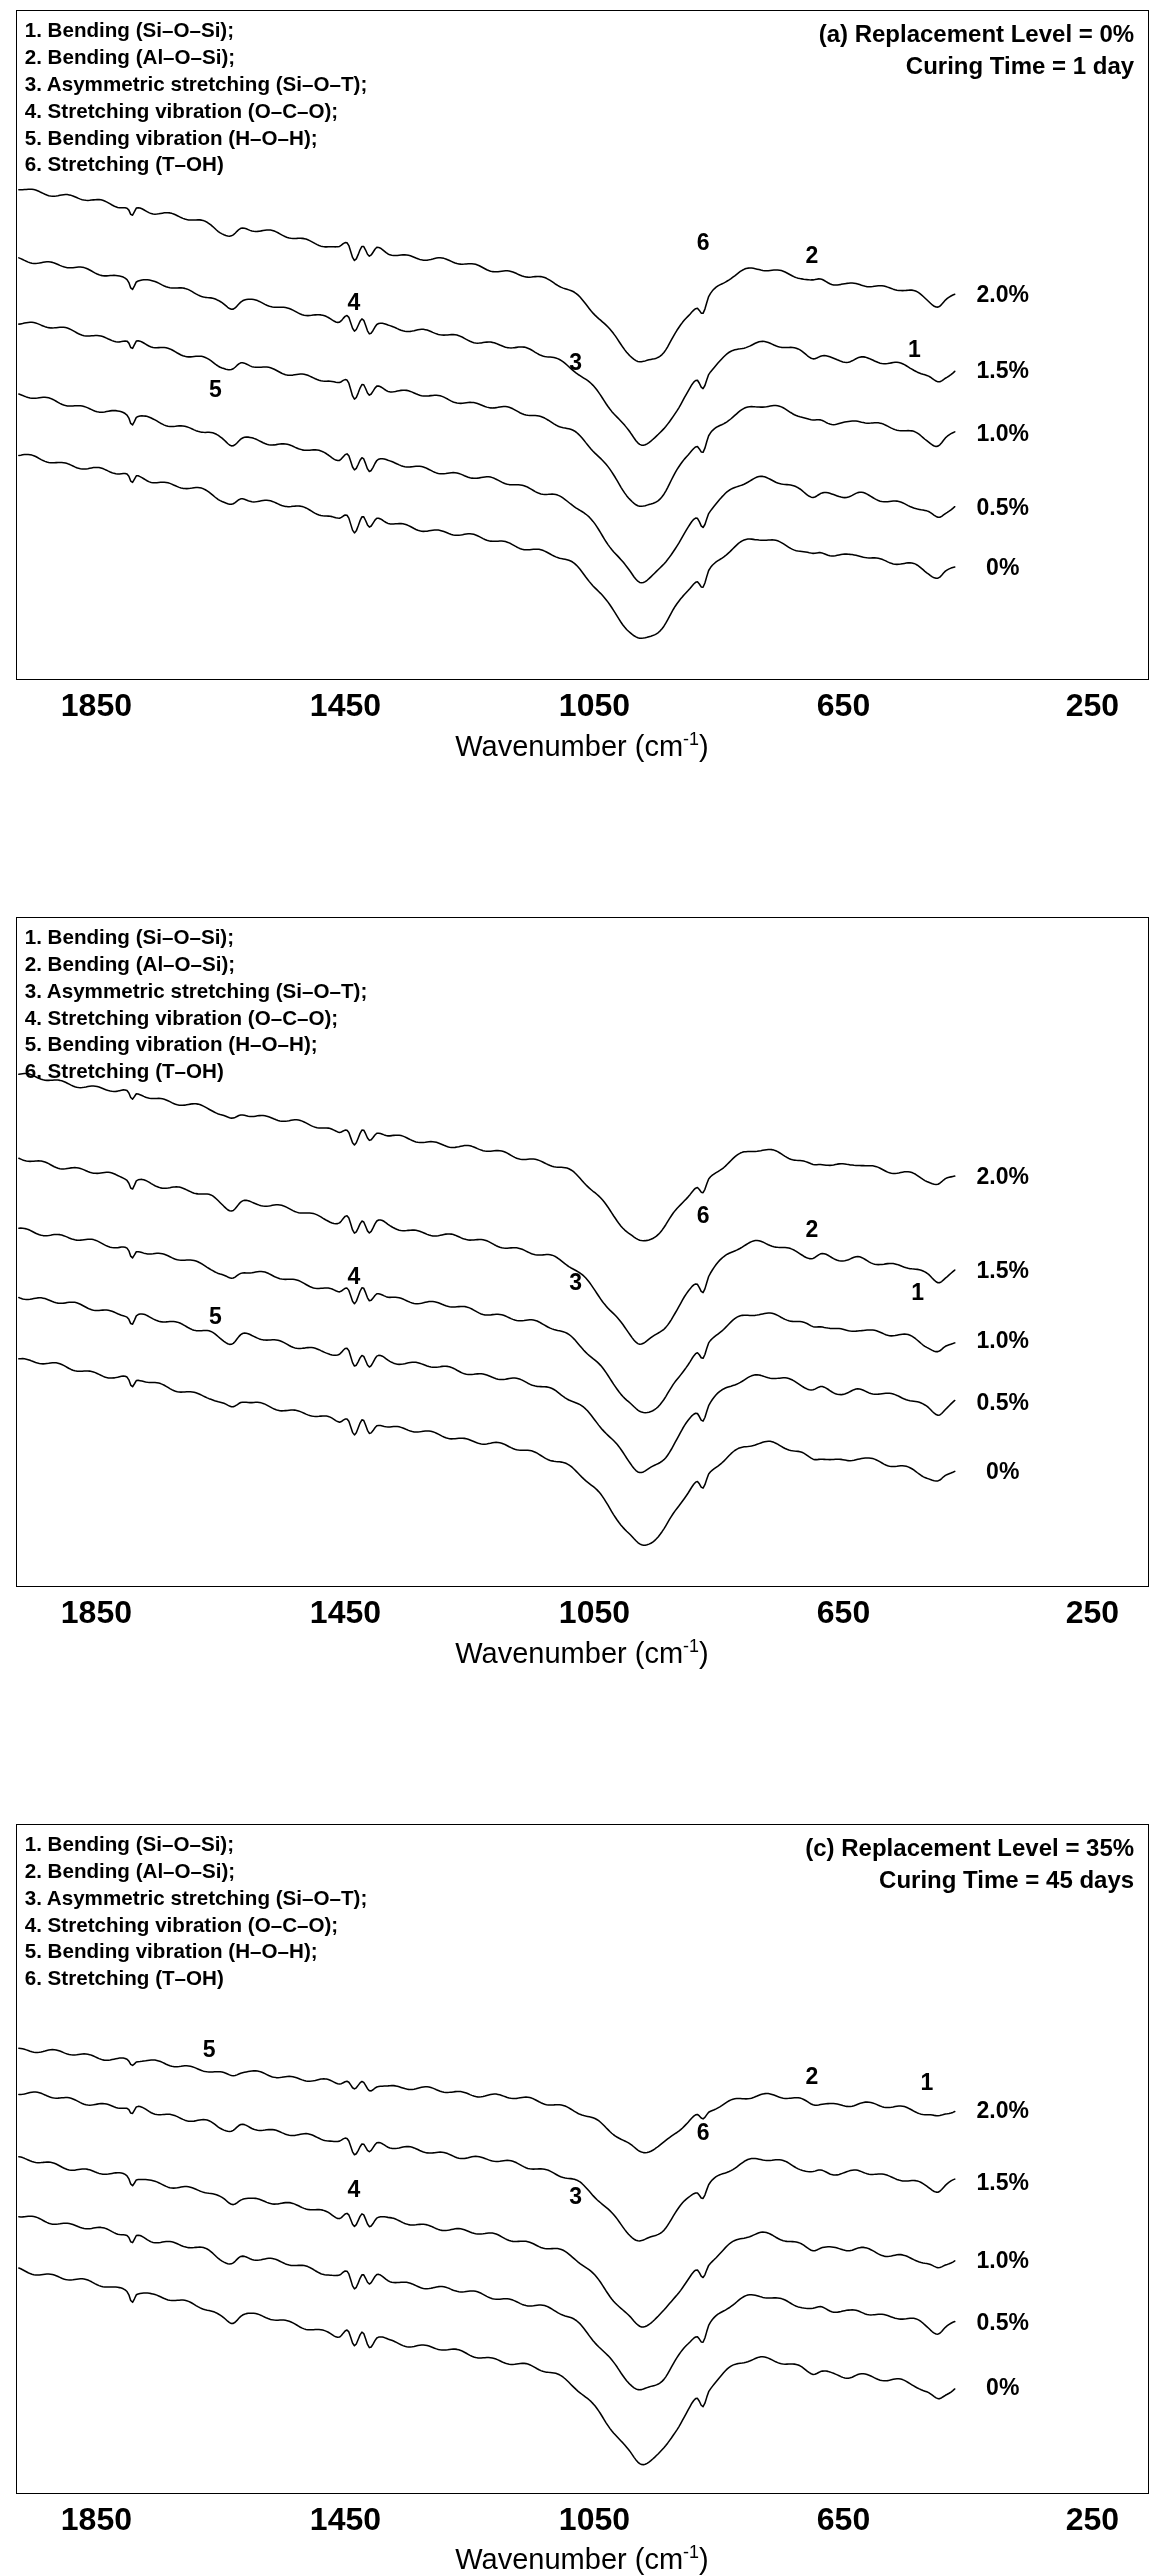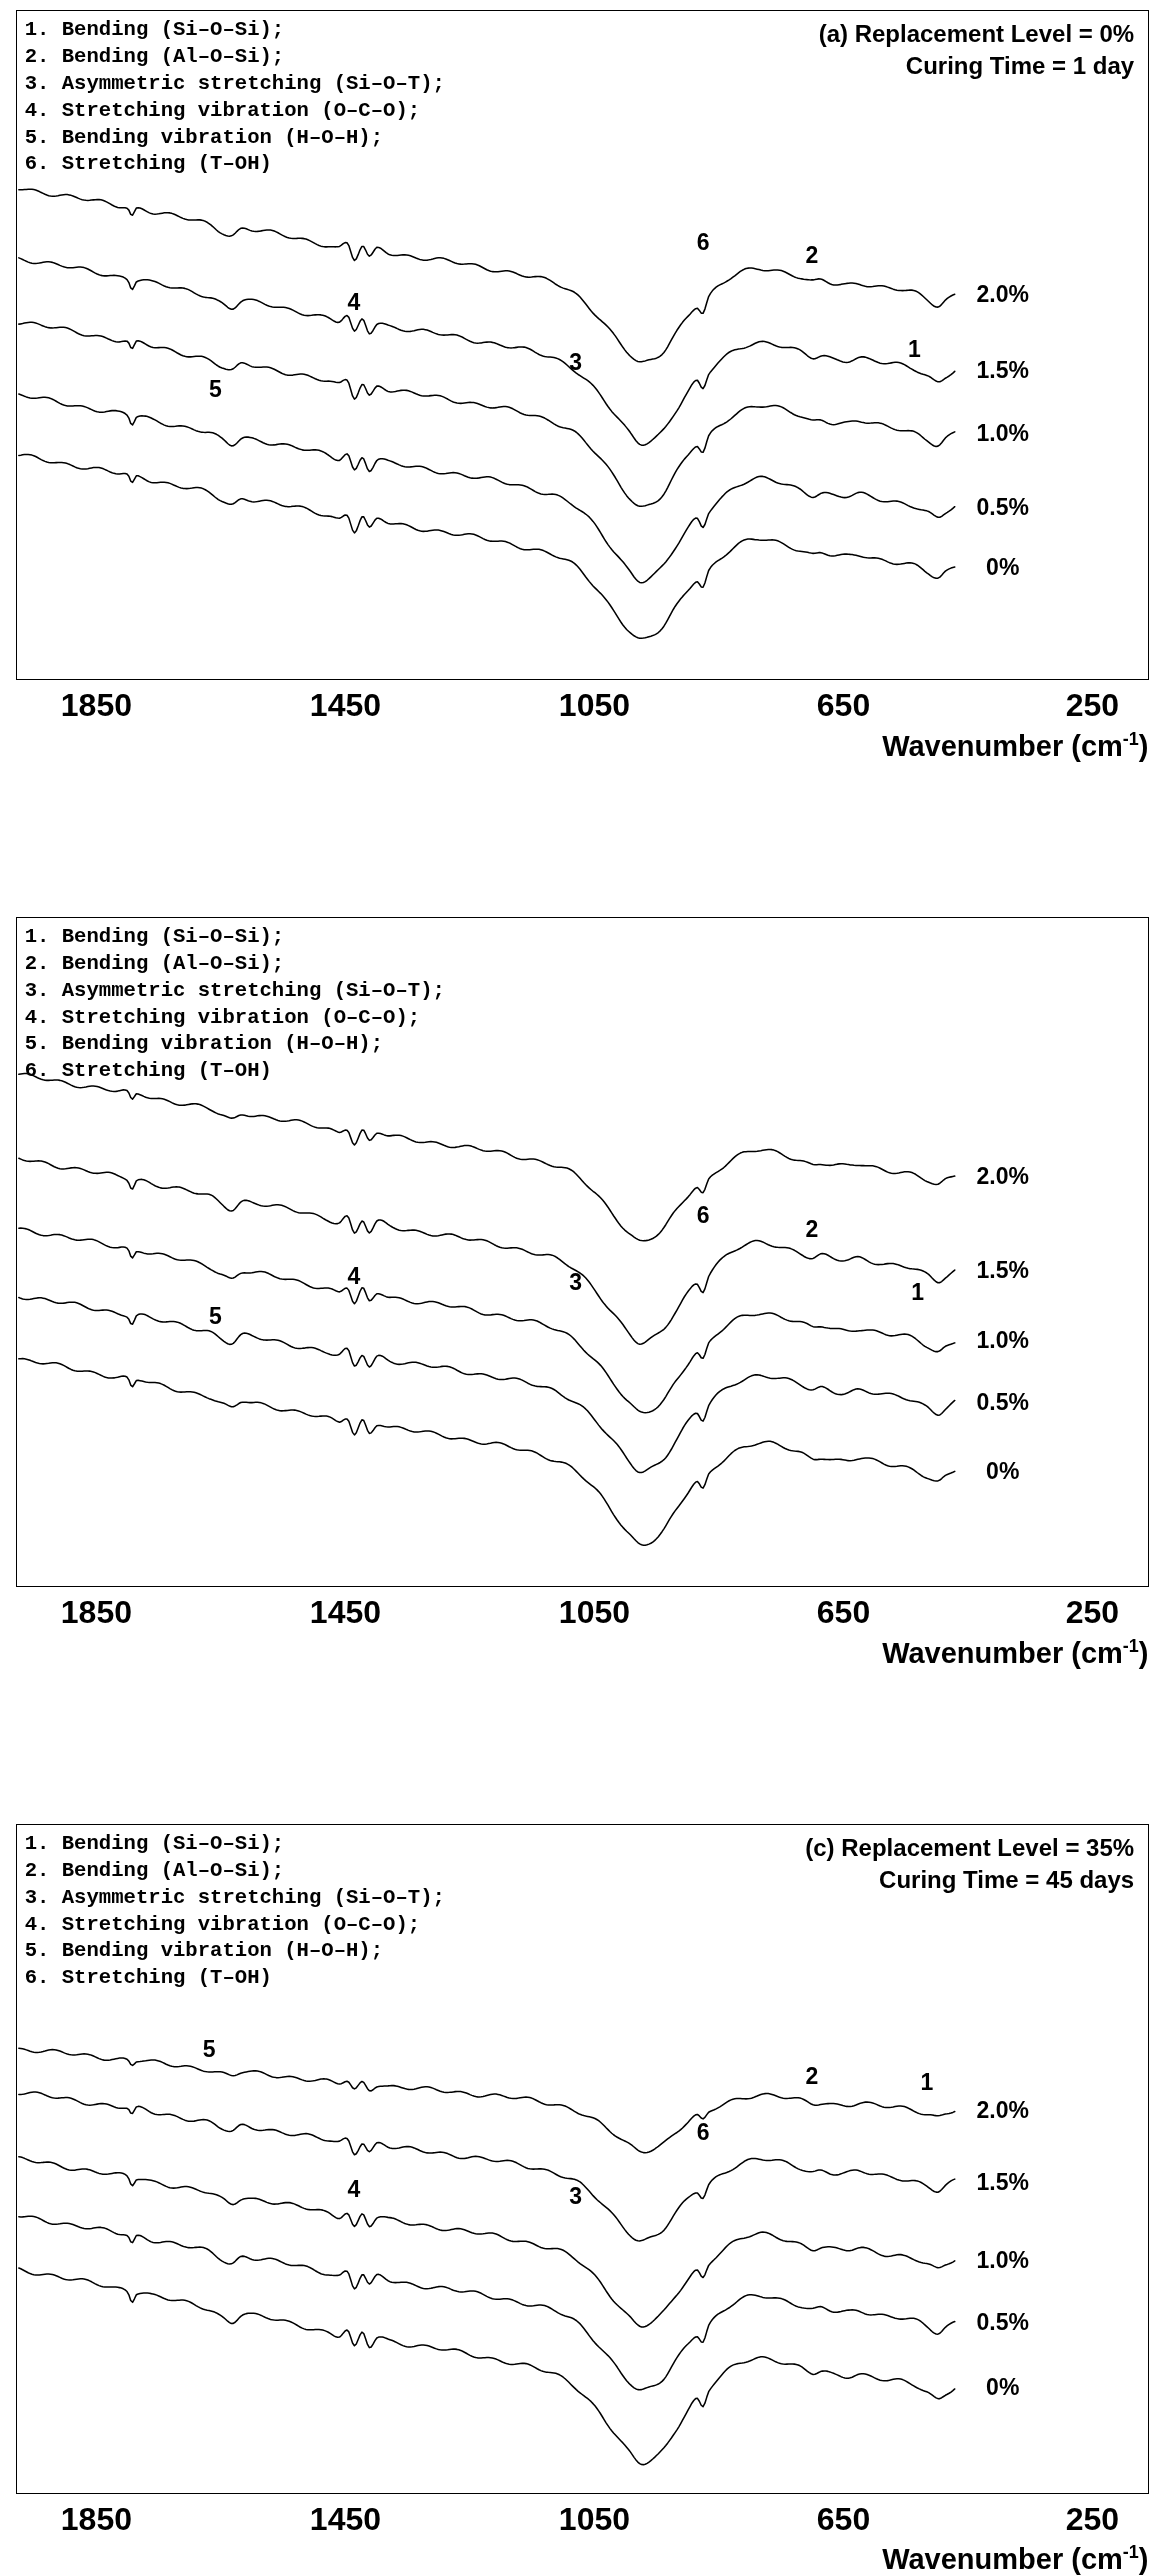--- a/index.html
+++ b/index.html
@@ -17,21 +17,20 @@
     width:1133px;height:670px;
     border:1.5px solid #000;
     box-sizing:border-box;
     background:#fff;
   }
   svg.curves{position:absolute;left:0;top:0;width:100%;height:100%;}
   .legend{
     position:absolute;top:6.2px;left:8.2px;
     font-size:20.6px;font-weight:bold;line-height:1.30;
     white-space:nowrap;
-    font-family:Liberation Mono, monospace;
   }
   .ptitle{
     position:absolute;top:7.2px;right:13.4px;
     text-align:right;
     font-size:24px;font-weight:bold;line-height:1.32;
     white-space:nowrap;
   }
   .curve-label{
     position:absolute;
     font-size:23px;font-weight:bold;
@@ -45,22 +44,22 @@
   }
   .ticks-row{
     position:relative;
     width:1133px;height:39px;
     margin-top:7.2px;
     font-size:32px;font-weight:bold;
   }
   .tick{position:absolute;top:0;transform:translateX(-50%);}
   .xlabel-row{
     width:1133px;
-    text-align:right;
-    font-size:29px;font-weight:bold;
+    text-align:center;
+    font-size:29px;font-weight:normal;
     margin-top:2.1px;
   }
   .xlabel-row sup{font-size:0.62em;}
 </style>
 </head>
 <body>
 
 <div class="fig-block first">
   <div class="plotbox">
     <svg class="curves" viewBox="0 0 2200 1300" preserveAspectRatio="none">

